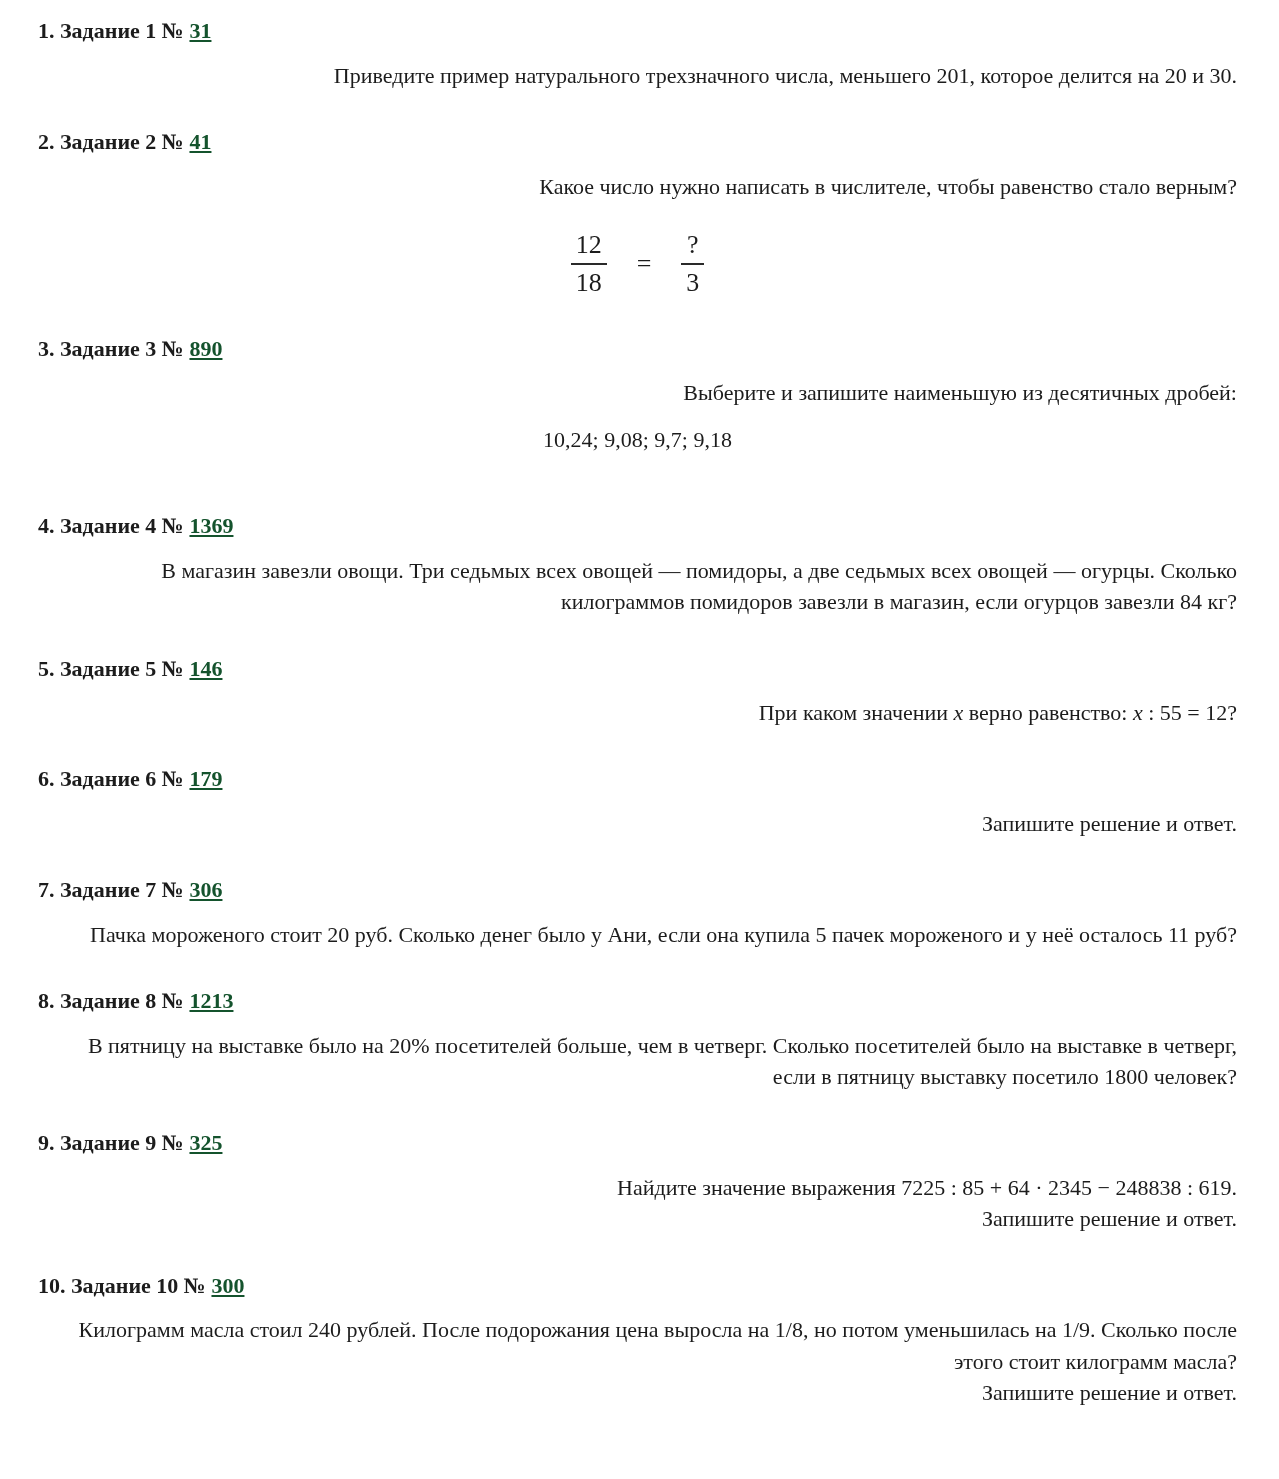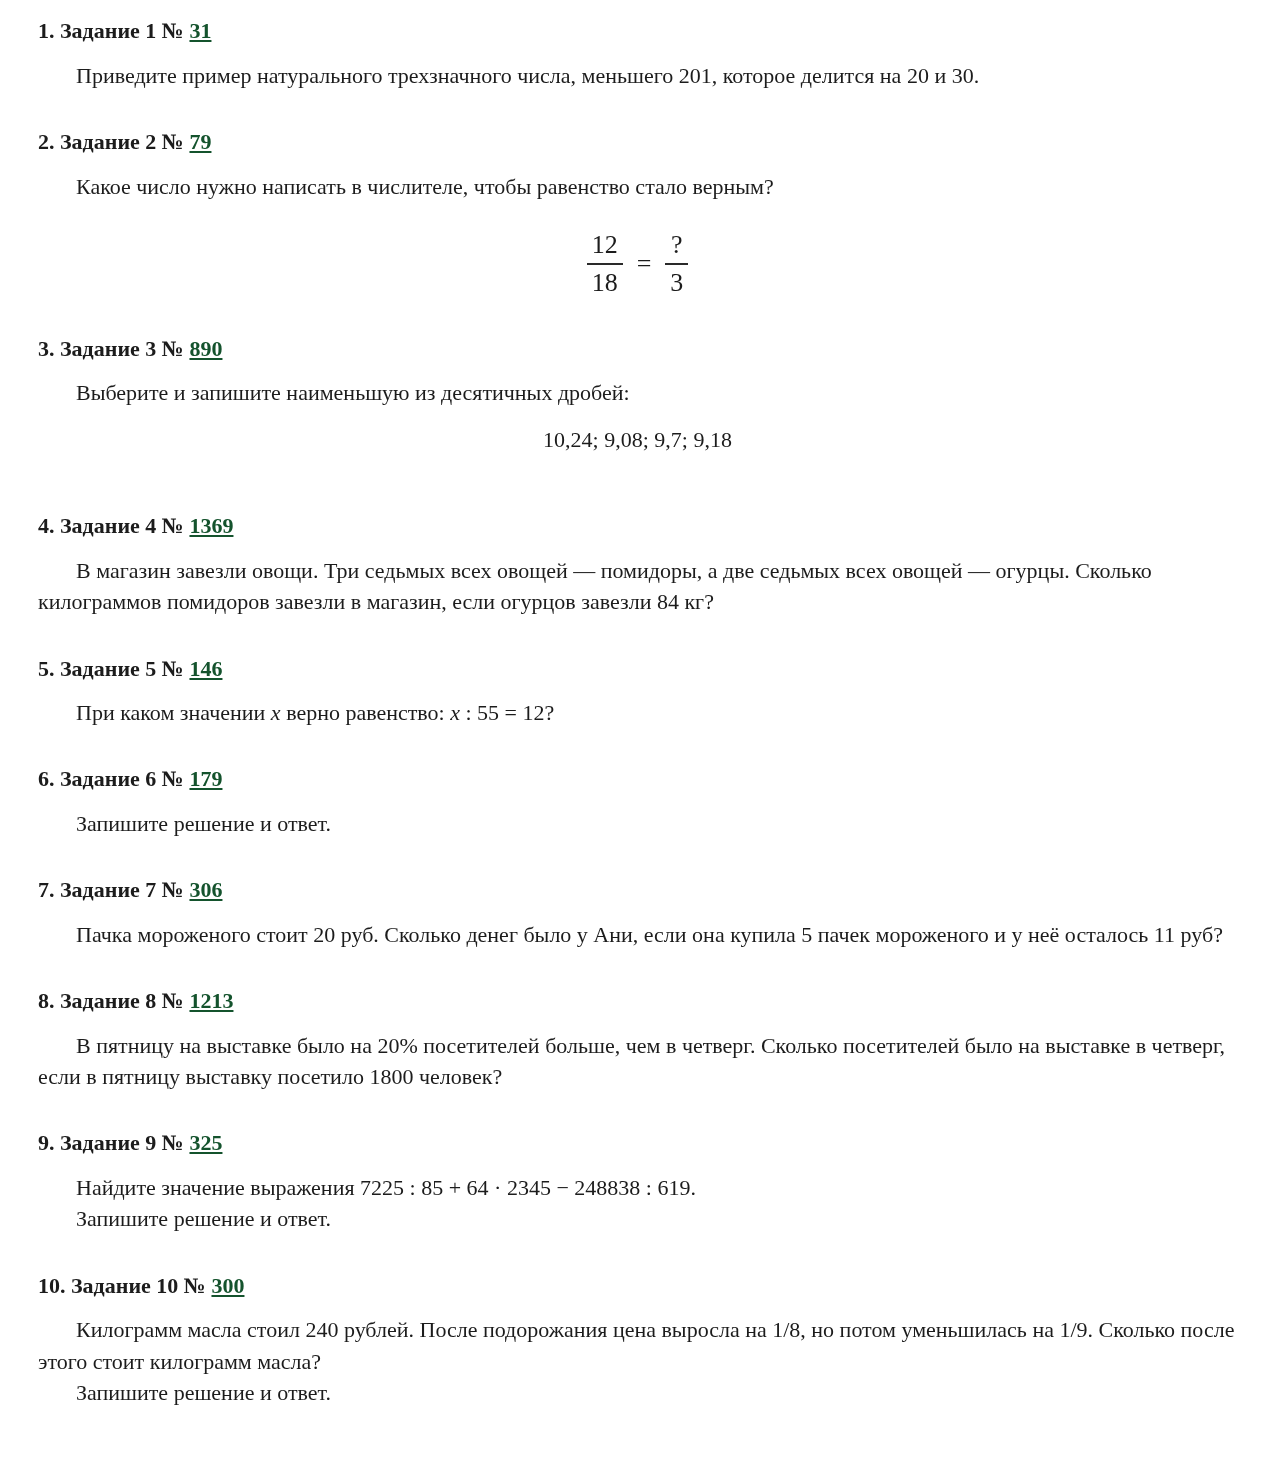--- a/index.html
+++ b/index.html
@@ -25,34 +25,34 @@
   .task-heading a {
     color: #14532d;
     text-decoration: underline;
     font-weight: bold;
     cursor: pointer;
   }
   .task-text {
     margin: 0;
     line-height: 1.42;
     text-indent: 38px;
-    text-align: left;
+    text-align: right;
   }
   .task-text + .task-text { margin-top: 0; }
   .it { font-style: italic; }
   .centered-line {
     text-align: center;
     margin: 16px 0 6px 0;
     line-height: 1.4;
   }
   .formula-row {
     display: flex;
     justify-content: center;
     align-items: center;
-    gap: 14px;
+    gap: 30px;
     margin: 28px 0 10px 0;
     font-size: 26px;
   }
   .frac {
     display: inline-flex;
     flex-direction: column;
     text-align: center;
     line-height: 1.15;
   }
   .frac .num {
@@ -70,21 +70,21 @@
 <body>
 
 <div>
 
   <section class="task">
     <h3 class="task-heading"><span>1. Задание 1 №</span>&nbsp;<a>31</a></h3>
     <p class="task-text">Приведите пример натурального трехзначного числа, меньшего 201, которое делится на 20 и 30.</p>
   </section>
 
   <section class="task">
-    <h3 class="task-heading"><span>2. Задание 2 №</span>&nbsp;<a>79</a></h3>
+    <h3 class="task-heading"><span>2. Задание 2 №</span>&nbsp;<a>41</a></h3>
     <p class="task-text">Какое число нужно написать в числителе, чтобы равенство стало верным?</p>
     <div class="formula-row">
       <span class="frac">
         <span class="num">12</span>
         <span class="den">18</span>
       </span>
       <span class="eq">=</span>
       <span class="frac">
         <span class="num">?</span>
         <span class="den">3</span>

